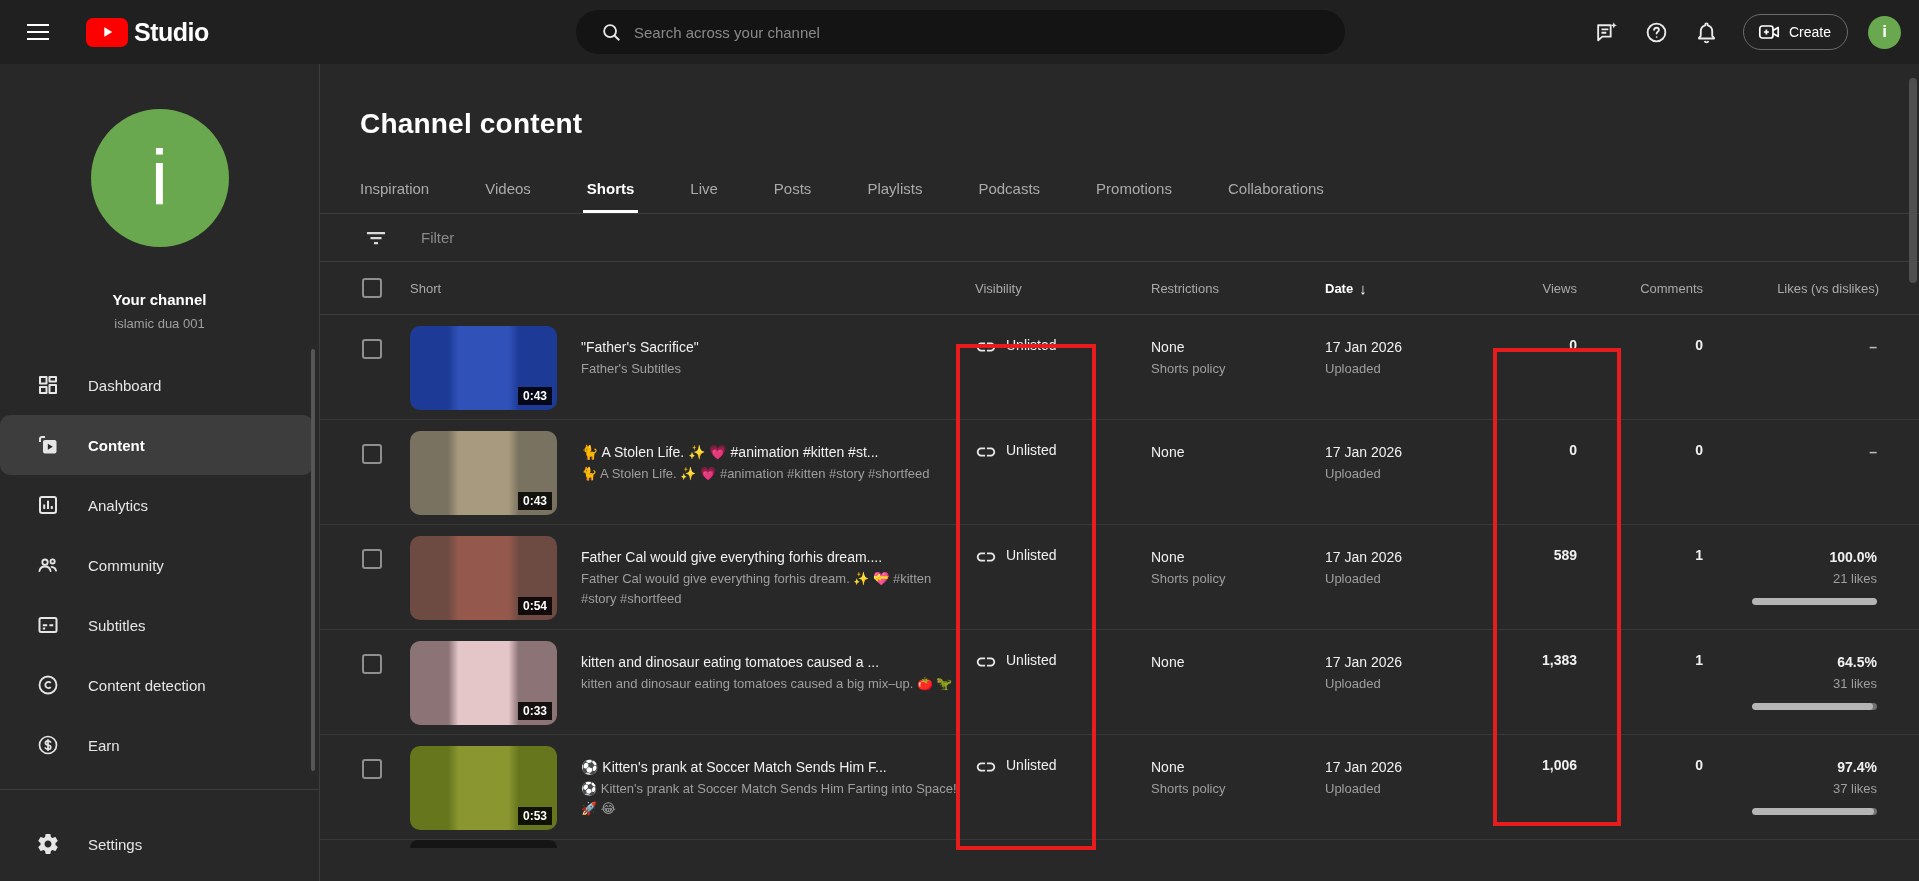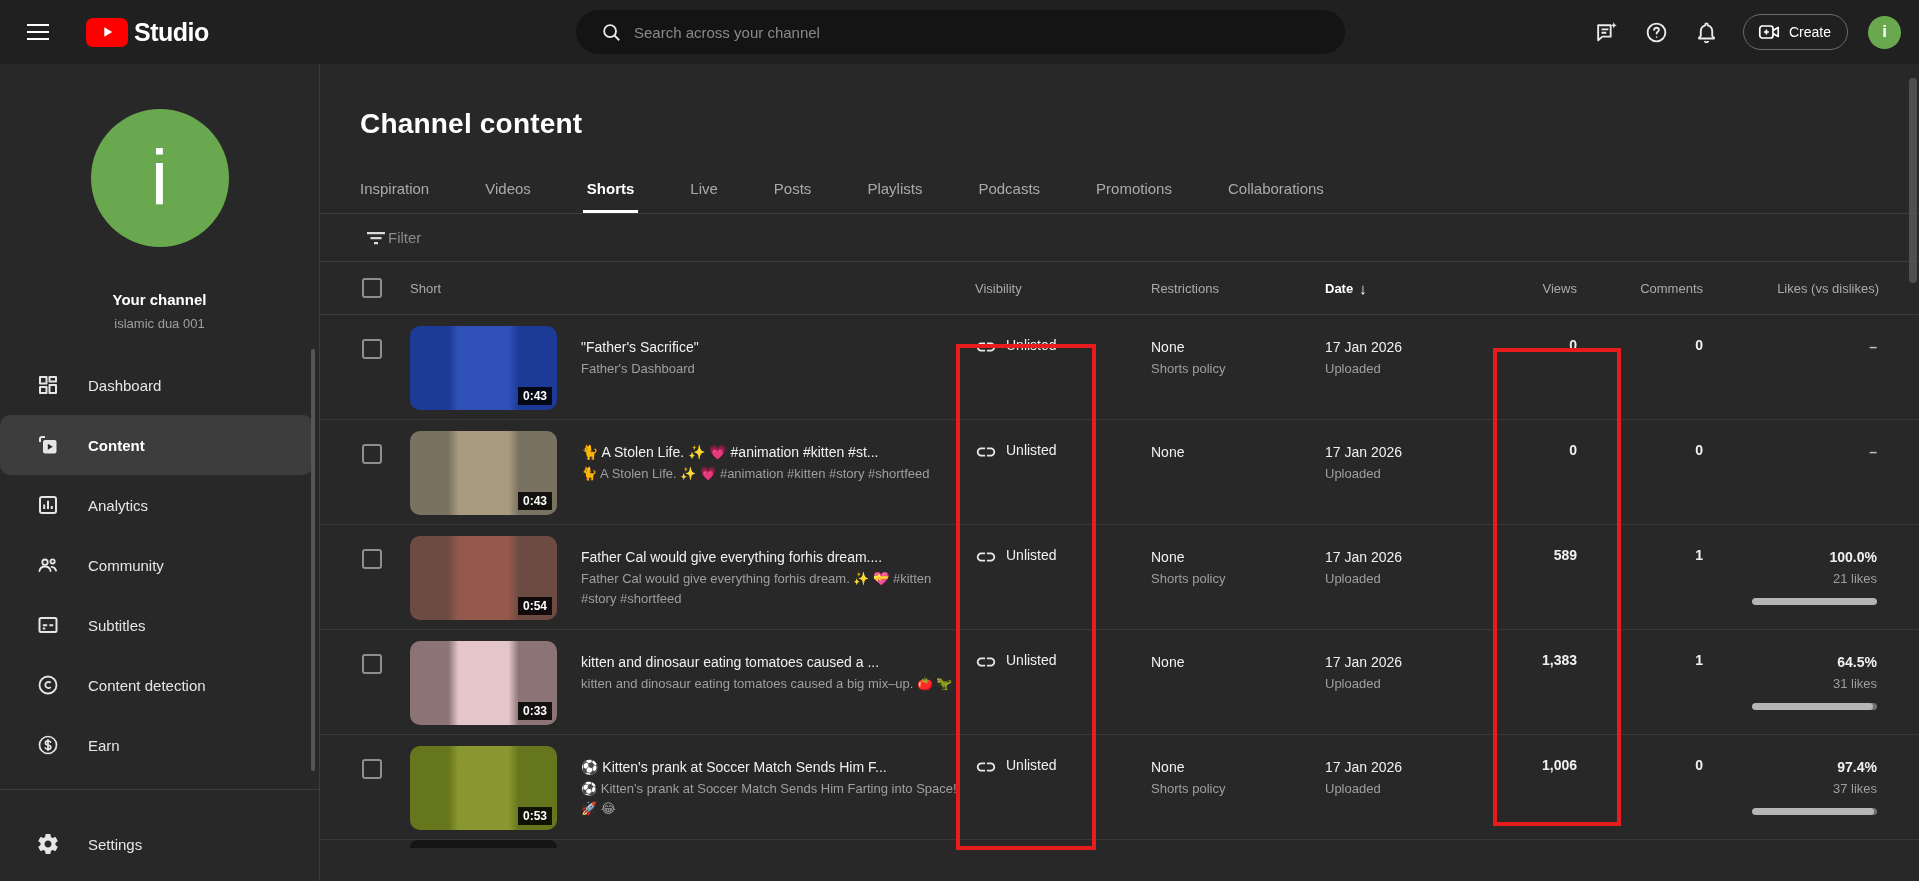--- a/index.html
+++ b/index.html
@@ -51,21 +51,21 @@
   .page-head { padding:44px 0 0 40px; }
   .page-title { font-size:28px; font-weight:700; color:#fff; letter-spacing:0.2px; }
   .tabs { display:flex; margin-top:26px; padding-left:40px; border-bottom:1px solid #3c3c3c; }
   .tab { font-size:15px; color:#aaa; padding:14px 0 16px 0; margin-right:56px; cursor:pointer; position:relative; white-space:nowrap; }
   .tab.active { color:#fff; font-weight:700; }
   .tab.active::after { content:""; position:absolute; left:-4px; right:-4px; bottom:0; height:3px; background:#fff; }
 
   
   .filter-row { height:48px; display:flex; align-items:center; border-bottom:1px solid #3c3c3c; }
   .filter-row .ficon { width:24px; height:24px; margin-left:44px; color:#dadada; }
-  .filter-row .ftext { font-size:15px; color:#8a8a8a; }
+  .filter-row .ftext { margin-left:33px; font-size:15px; color:#8a8a8a; }
 
   
   .grid { display:grid; grid-template-columns:90px 171px 394px 150px 180px 170px 130px 126px 188px; }
   .thead { height:53px; border-bottom:1px solid #3c3c3c; font-size:13px; color:#aaa; align-items:center; }
   .thead .hc { display:flex; align-items:center; }
   .hc.right { justify-content:flex-end; }
   .hc.sorted { color:#fff; font-weight:700; gap:6px; }
   .checkbox { width:20px; height:20px; border:2px solid #8f8f8f; border-radius:3px; display:inline-block; cursor:pointer; }
   .c-check { padding-left:42px; }
   .thead .c-check { display:flex; align-items:center; }
@@ -303,21 +303,21 @@
       <div id="table-body">
   <div class="row grid">
     <div class="cell c-check"><span class="checkbox"></span></div>
     <div class="cell c-thumb">
       <div class="thumb" style="background: linear-gradient(90deg, rgb(29, 58, 150) 0%, rgb(29, 58, 150) 26%, rgb(48, 82, 184) 33%, rgb(48, 82, 184) 67%, rgb(29, 58, 150) 74%, rgb(29, 58, 150) 100%);">
         <span class="dur">0:43</span>
       </div>
     </div>
     <div class="cell c-title">
       <div class="t1">"Father's Sacrifice"</div>
-      <div class="t2">Father's Dashboard</div>
+      <div class="t2">Father's Subtitles</div>
     </div>
     <div class="cell c-vis">
       <span class="vicon">
         <svg viewBox="0 0 24 24" fill="currentColor">
                   <path d="M3.9 12c0-1.71 1.39-3.1 3.1-3.1h4V7H7c-2.76 0-5 2.24-5 5s2.24 5 5 5h4v-1.9H7c-1.71 0-3.1-1.39-3.1-3.1zM17 7h-4v1.9h4c1.71 0 3.1 1.39 3.1 3.1s-1.39 3.1-3.1 3.1h-4V17h4c2.76 0 5-2.24 5-5s-2.24-5-5-5z"></path>
                 </svg>
       </span>
       <span class="vtext">Unlisted</span>
     </div>
     <div class="cell c-restr">

